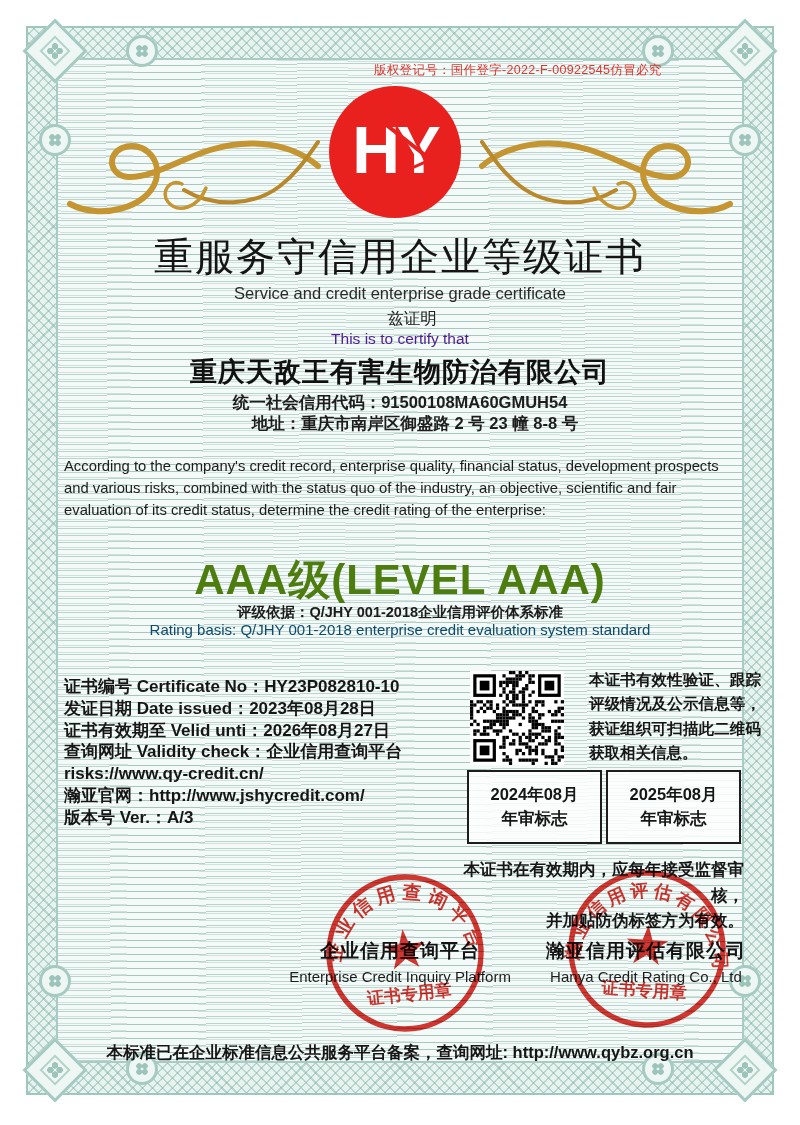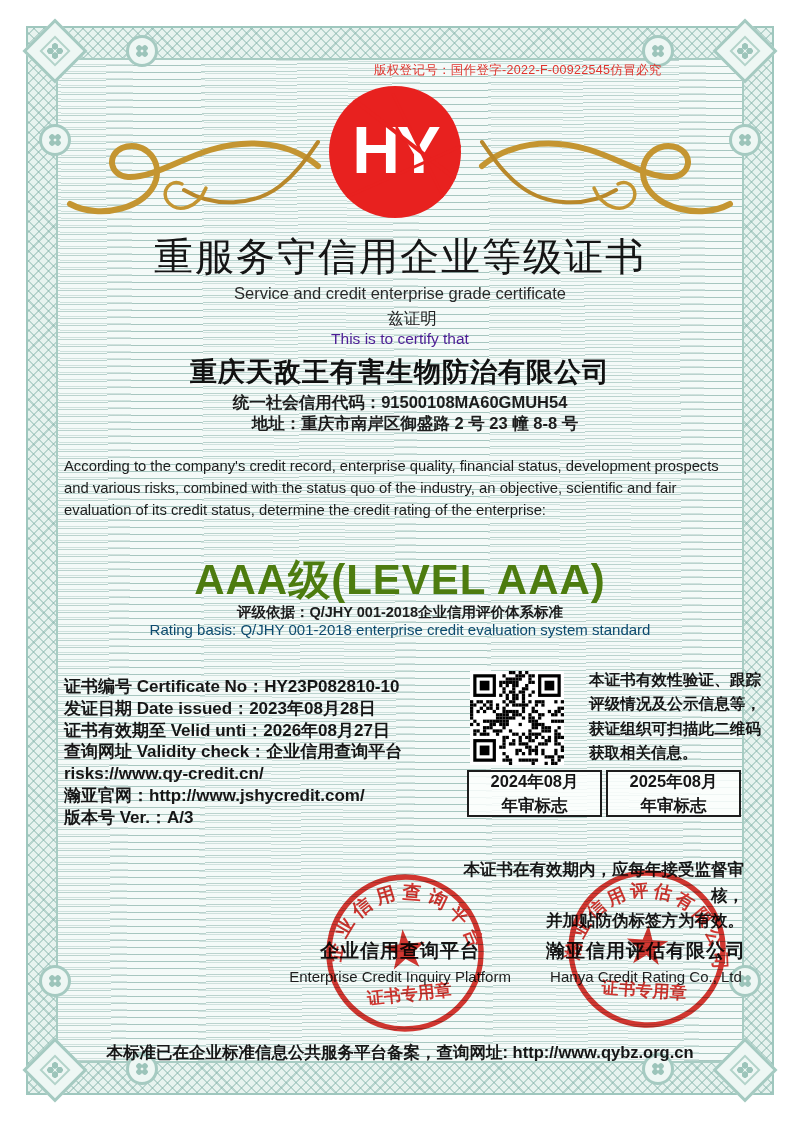--- a/index.html
+++ b/index.html
@@ -80,21 +80,21 @@
   .basis-cn { top:603px; font-size:14.5px; font-weight:600; color:#1c1c1c; }
   .basis-en { top:621px; font-size:15px; color:#0c4a6e; }
 
   
   .details { position:absolute; left:64px; top:676px; font-size:17px; font-weight:600; color:#161616; }
   .details div { line-height:21.8px; }
   .qr { position:absolute; left:470px; top:671px; width:94px; height:94px; background:#fff; }
   .qr svg { display:block; width:94px; height:94px; }
   .qr-notice { position:absolute; left:574px; top:668px; width:172px; font-size:15.5px; font-weight:600; line-height:1.58; color:#161616; text-align:justify;margin-left:15px; }
   .year-box {
-    position:absolute; top:770px; width:135px; height:47px; border:2.5px solid #1d1d1d;
+    position:absolute; top:770px; width:135px; height:74px; border:2.5px solid #1d1d1d;
     background:rgba(252,254,253,.85); display:flex; flex-direction:column; align-items:center; justify-content:center;
     font-size:16.5px; font-weight:600; color:#161616; line-height:1.45;
   }
   .year-box.b1 { left:467px; } .year-box.b2 { left:606px; }
   .supervision { position:absolute; left:440px; top:833px; width:304px; text-align:right; font-size:16.5px; font-weight:700; line-height:1.55; color:#161616;margin-top:24px; }
 
   
   .issuer { position:absolute; text-align:center; }
   .issuer .cn { font-size:19px; font-weight:700; color:#141414; letter-spacing:1px; }
   .issuer .en { margin-top:4px; font-size:15px; color:#1c1c1c; }

